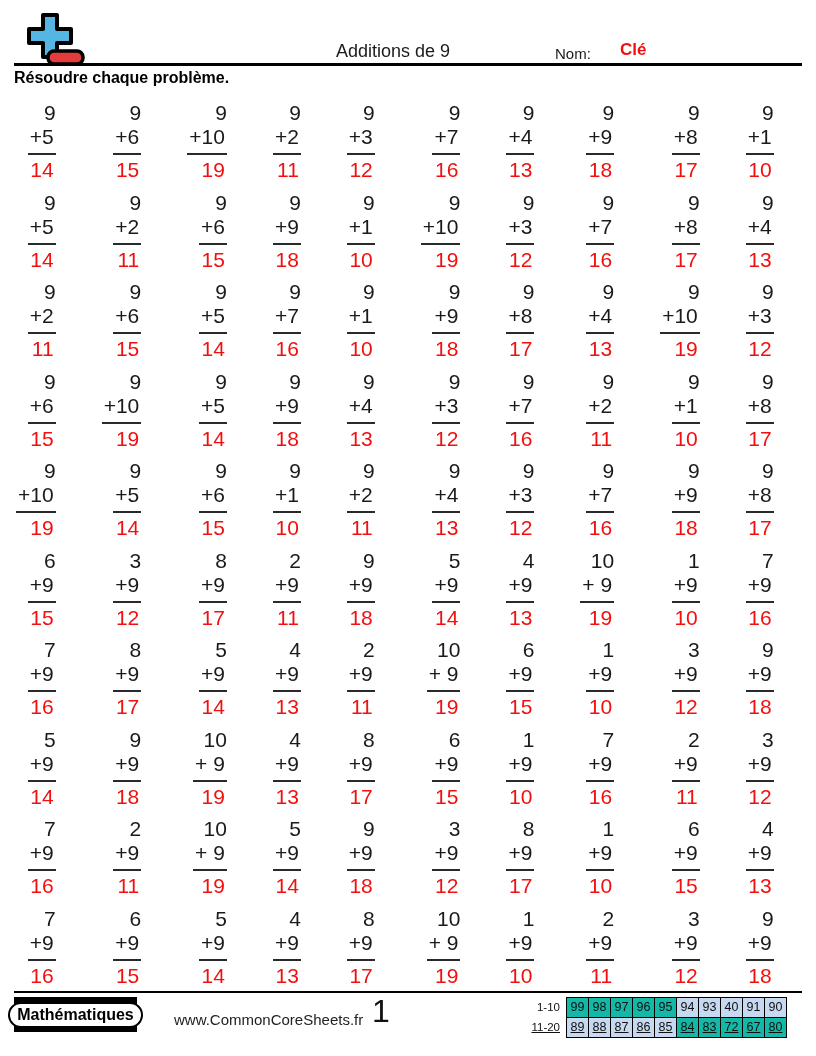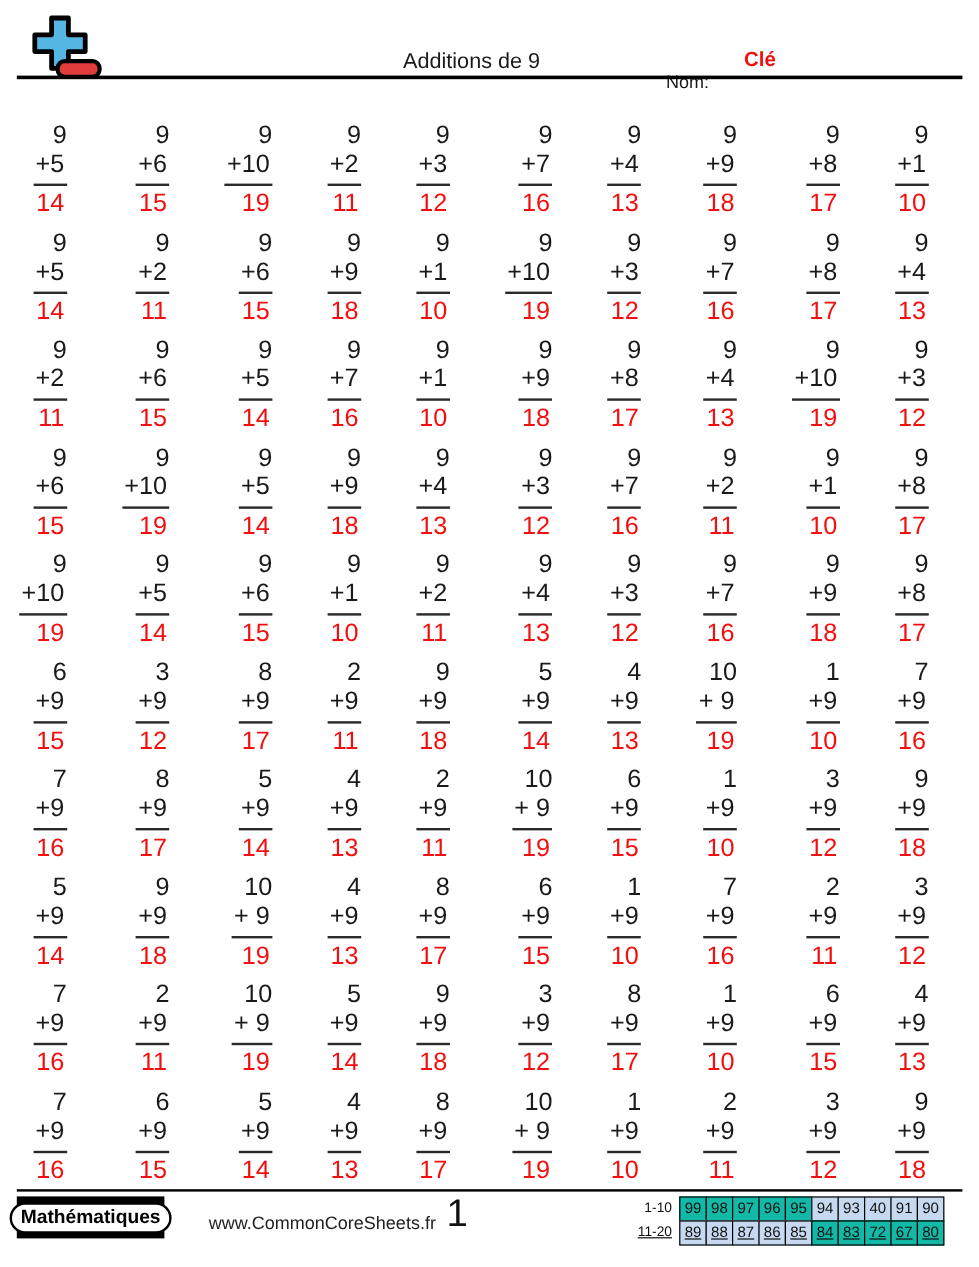--- a/index.html
+++ b/index.html
@@ -8,21 +8,21 @@
     position:relative; width:816px; height:1056px; margin:0 auto;
     background:#ffffff; font-family:"Liberation Sans", sans-serif; color:#111;
     overflow:hidden;
   }
   
   .logo { position:absolute; left:22px; top:11px; width:66px; height:56px; }
   .page-title {
     position:absolute; left:250px; top:41px; width:200px;
     font-size:18px; line-height:21px; text-align:right; color:#1a1a1a;
   }
-  .name-label { position:absolute; left:555px; top:45px; font-size:15px; line-height:18px; color:#1a1a1a;margin-top:15px; }
+  .name-label { position:absolute; left:555px; top:45px; font-size:15px; line-height:18px; color:#1a1a1a; }
   .name-value { position:absolute; left:620px; top:37px; font-size:17px; line-height:26px; font-weight:bold; color:var(--red); }
   .top-rule  { position:absolute; left:14px; right:14px; top:63px; height:3px; background:#000; }
   .instruction { position:absolute; left:14px; top:68px; font-size:16px; line-height:19px; font-weight:bold; color:#000; }
 
   
   .problems {
     position:absolute; left:16px; top:96px; width:768px;
     display:grid; grid-template-columns:repeat(10,1fr); grid-auto-rows:89.5px;
   }
   .cell { text-align:right; padding:5px 46px 0 0; white-space:nowrap; }
@@ -67,20 +67,21 @@
 
   <svg class="logo" viewBox="0 0 64 56" aria-hidden="true">
     <path d="M20 4 h14 v14 h14 v14 h-14 v14 h-14 v-14 h-14 v-14 h14 z" fill="var(--logo-blue)" stroke="#000" stroke-width="4" stroke-linejoin="round"></path>
     <rect x="25" y="40" width="35" height="13" rx="6" fill="var(--logo-red)" stroke="#000" stroke-width="3.5"></rect>
   </svg>
 
   <div class="page-title">Additions de 9</div>
   <div class="name-label">Nom:</div>
   <div class="name-value">Clé</div>
   <div class="top-rule"></div>
+  <div class="instruction">Résoudre chaque problème.</div>
 
   <div class="problems" id="problems-grid">
       <div class="cell"><div class="top">9</div><div class="bot">+5</div><div class="ans">14</div></div>
       <div class="cell"><div class="top">9</div><div class="bot">+6</div><div class="ans">15</div></div>
       <div class="cell"><div class="top">9</div><div class="bot">+10</div><div class="ans">19</div></div>
       <div class="cell"><div class="top">9</div><div class="bot">+2</div><div class="ans">11</div></div>
       <div class="cell"><div class="top">9</div><div class="bot">+3</div><div class="ans">12</div></div>
       <div class="cell"><div class="top">9</div><div class="bot">+7</div><div class="ans">16</div></div>
       <div class="cell"><div class="top">9</div><div class="bot">+4</div><div class="ans">13</div></div>
       <div class="cell"><div class="top">9</div><div class="bot">+9</div><div class="ans">18</div></div>

